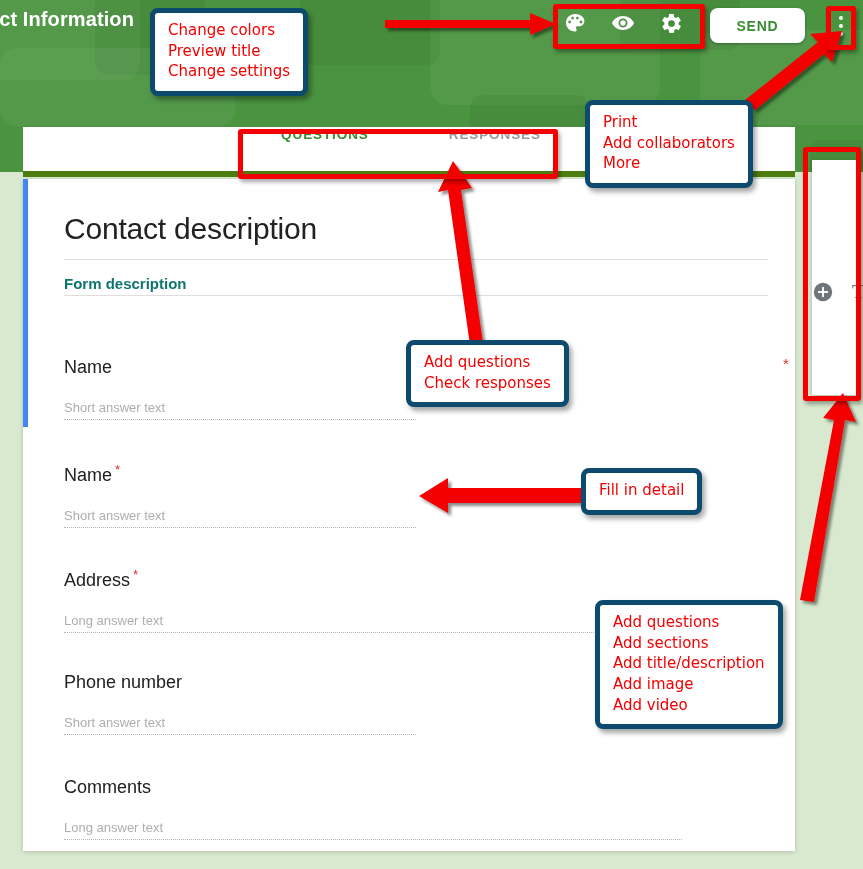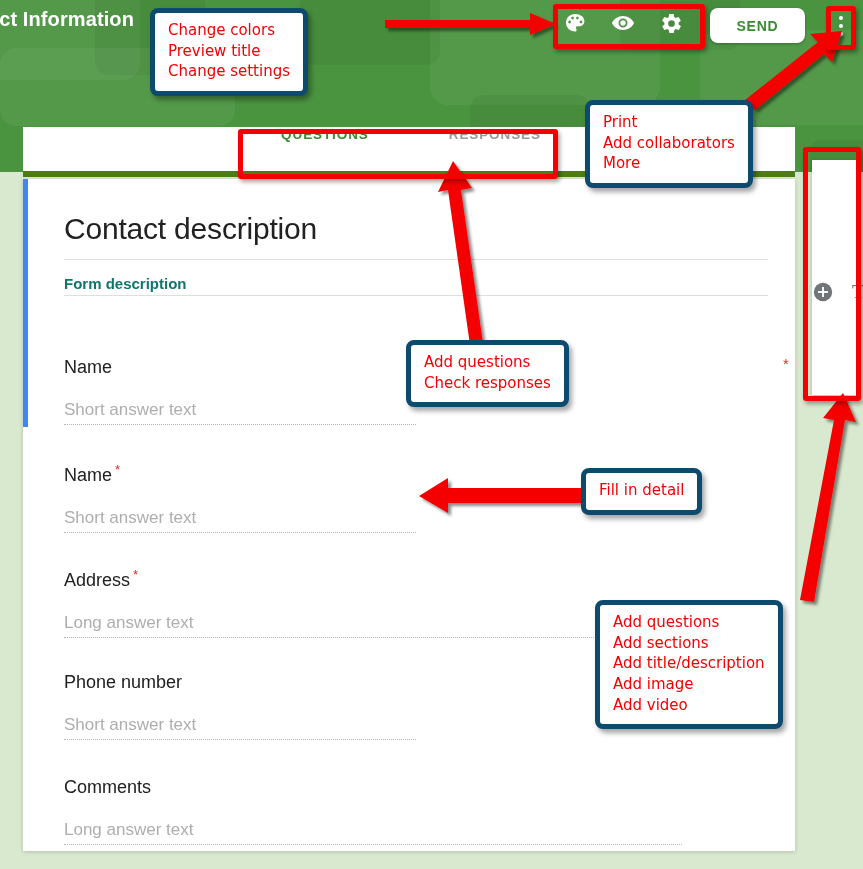--- a/index.html
+++ b/index.html
@@ -99,21 +99,21 @@
 
   .req-legend {
     position: absolute; left: 760px; top: 176px;
     color: #d93025; font-size: 15px;
   }
 
   .q { position: absolute; left: 41px; width: 704px; }
   .q-label { font-size: 18px; color: #212121; white-space: nowrap; }
   .q-label .star { color: #d93025; font-size: 13px; vertical-align: super; margin-left: 3px; }
   .q-answer {
-    margin-top: 22px; font-size: 17px; color: #aeaeae;
+    margin-top: 22px; font-size: 13px; color: #aeaeae;
     padding-bottom: 4px;
   }
   .q-underline { height: 0; border-bottom: 1px dotted #b5b5b5; }
   .q-underline.short { width: 352px; }
   .q-underline.long  { width: 618px; }
 
   
   .side-toolbar {
     position: absolute; left: 812px; top: 160px; width: 45px; height: 235px;
     background: #ffffff;

